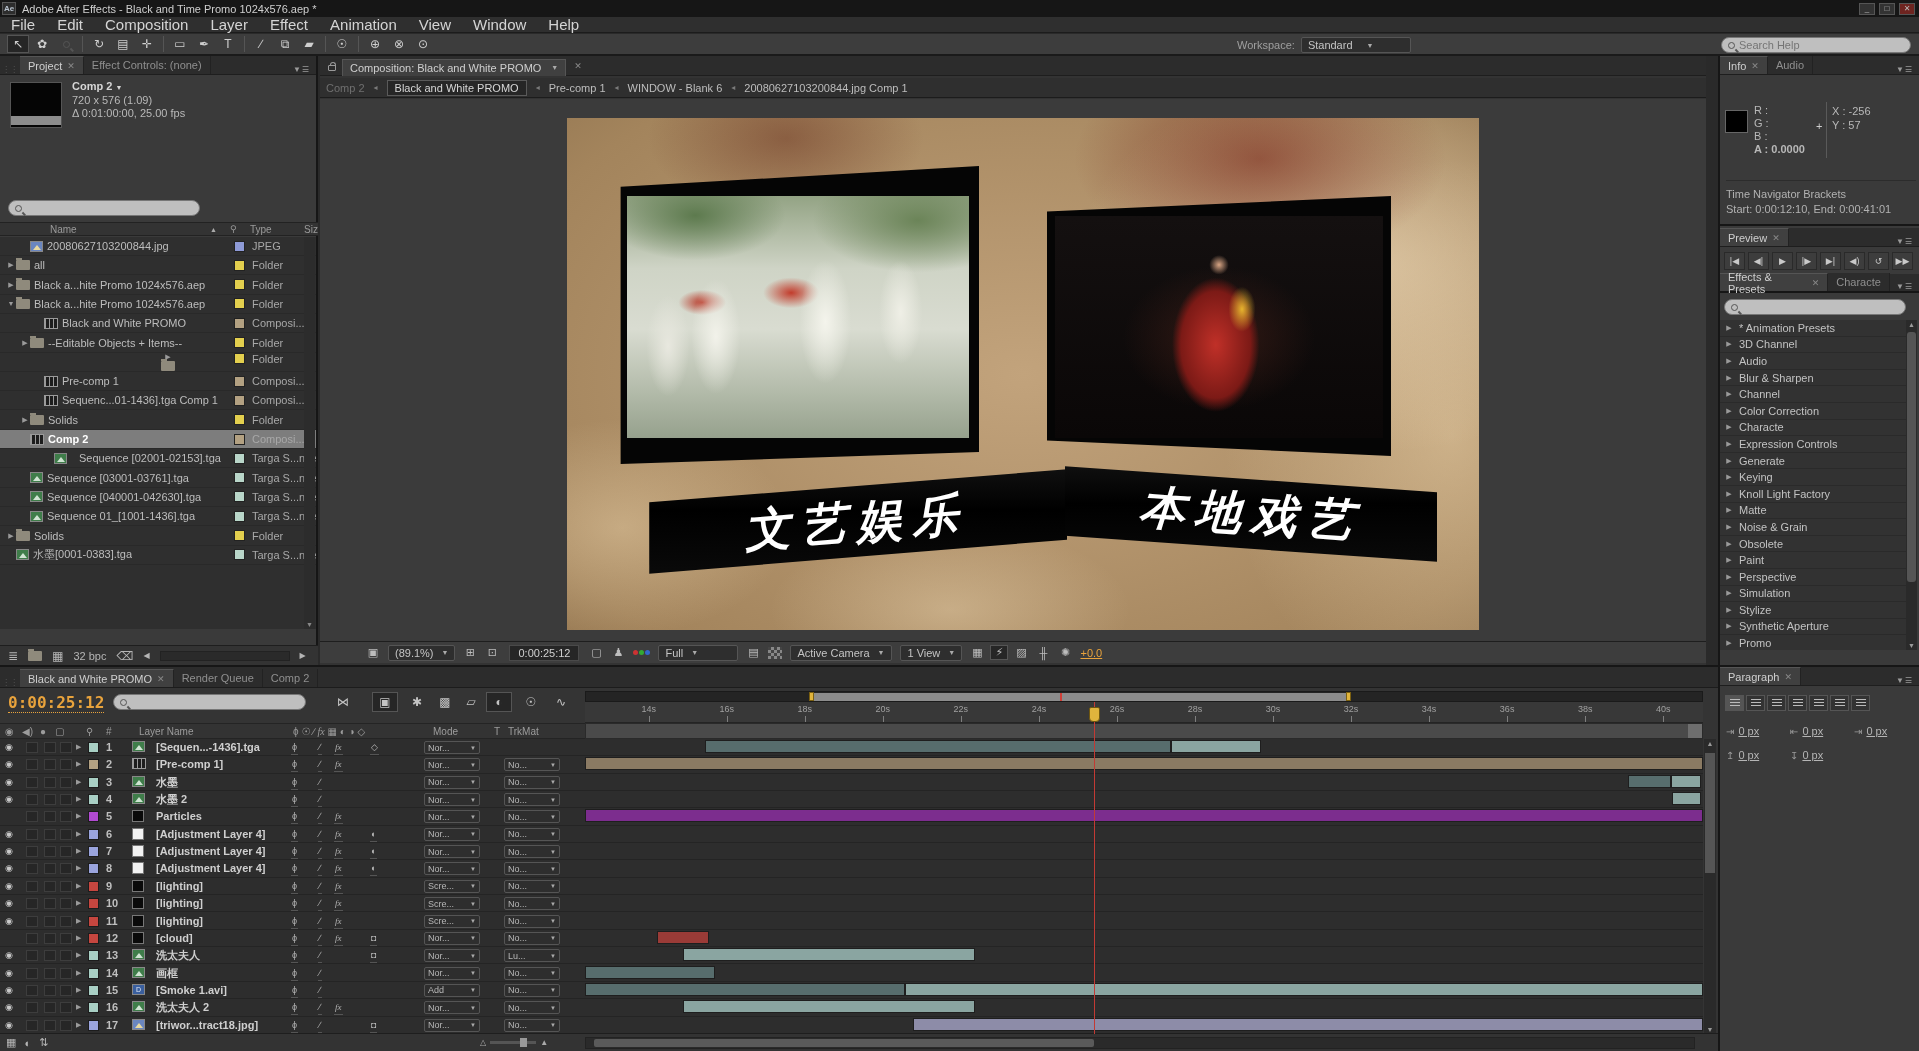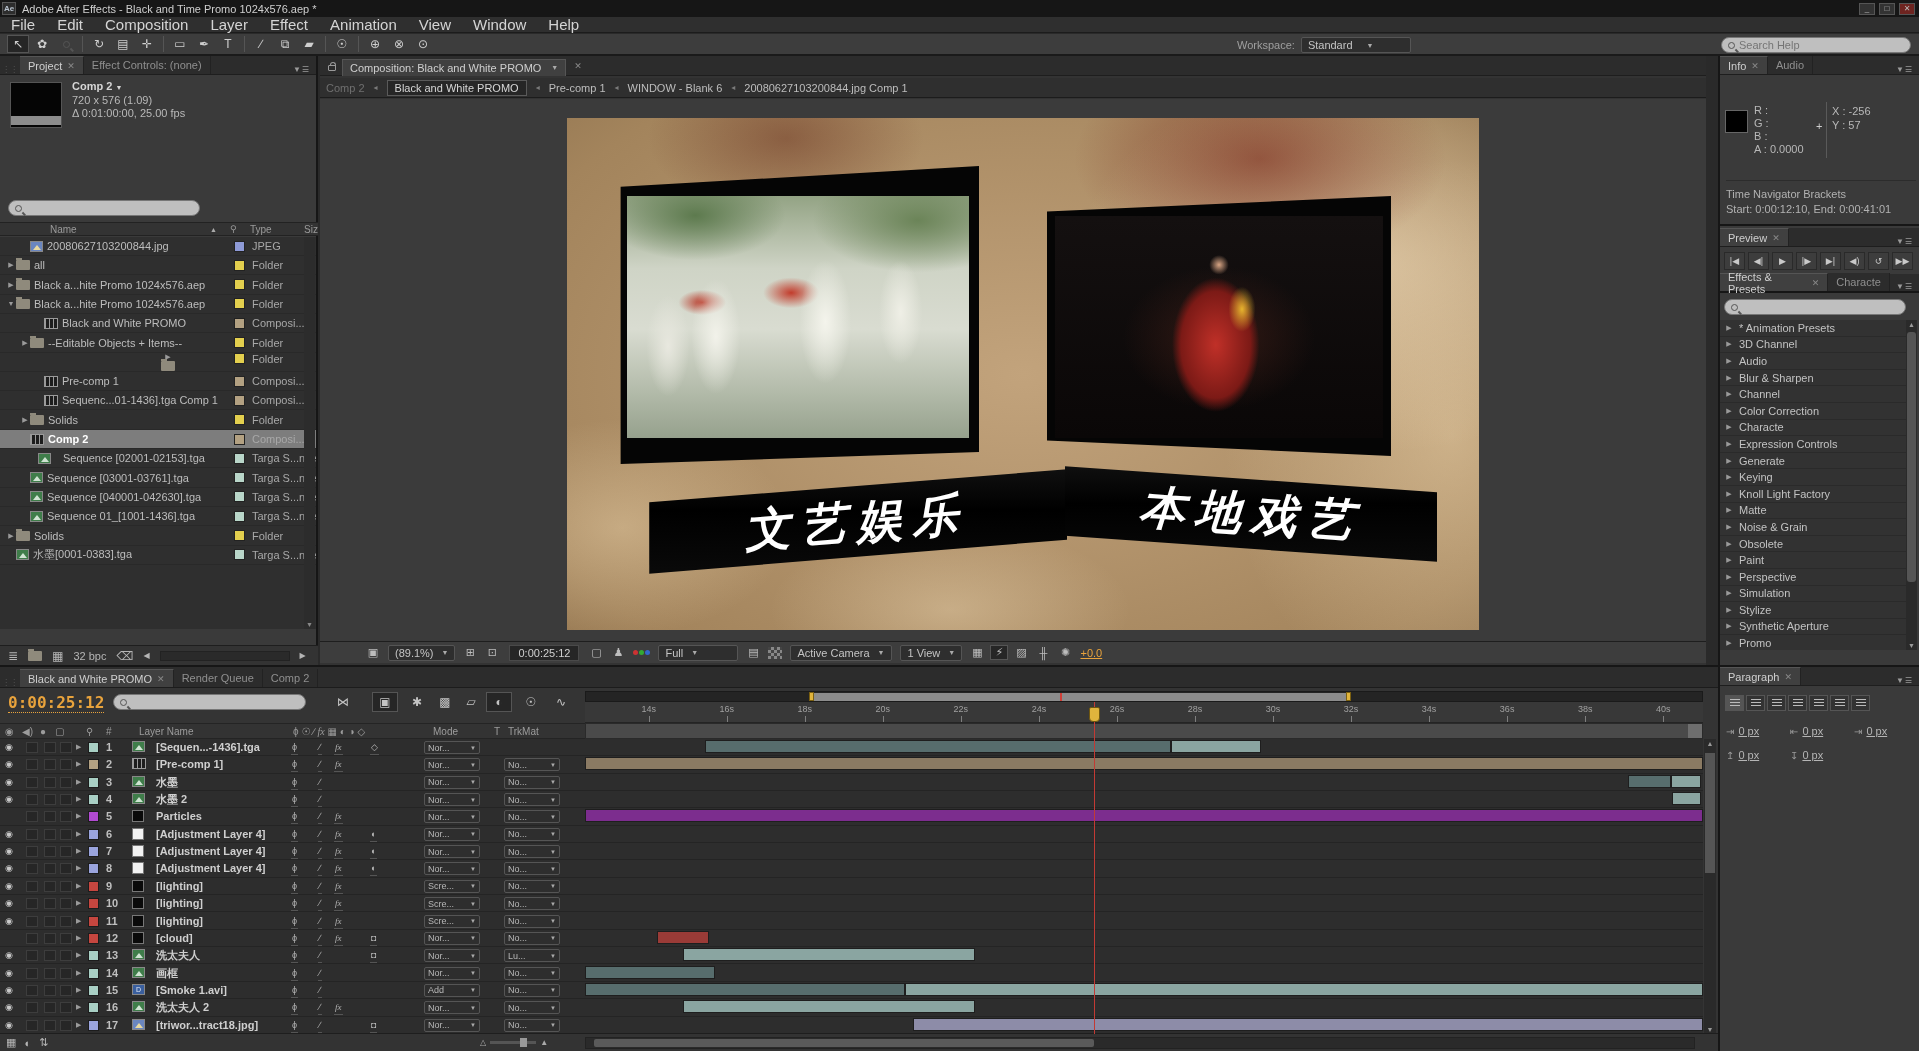--- a/index.html
+++ b/index.html
@@ -433,21 +433,21 @@
           <span class="pr-swatch" style="background: rgb(227, 207, 78);"></span>
           <span class="pr-type">Folder</span>
         </div>
         <div class="proj-row selected" style="top: 193px; padding-left: 20px;">
           <span class="twirl"></span>
           <span class="icon-comp"></span>
           <span class="pr-name">Comp 2</span>
           <span class="pr-swatch" style="background: rgb(179, 161, 130);"></span>
           <span class="pr-type">Composi...n</span>
         </div>
-        <div class="proj-row" style="top: 212.3px; padding-left: 20px; gap: 8px;">
+        <div class="proj-row" style="top: 212.3px; padding-left: 36px; gap: 8px;">
           <span class="twirl"></span>
           <span class="icon-tga"></span>
           <span class="pr-name">Sequence [02001-02153].tga</span>
           <span class="pr-swatch" style="background: rgb(185, 214, 201);"></span>
           <span class="pr-type">Targa S...nce</span>
         </div>
         <div class="proj-row" style="top: 231.6px; padding-left: 20px;">
           <span class="twirl"></span>
           <span class="icon-tga"></span>
           <span class="pr-name">Sequence [03001-03761].tga</span>
@@ -582,21 +582,21 @@
       <div class="tab">
         <span>Audio</span>
       </div>
       <span class="pmenu">▼☰</span>
     </div>
     <div id="info-content" class="rp-section-border" style="height:150px;">
       <div id="info-swatch"></div>
       <div class="info-line" style="top:28px;">R :</div>
       <div class="info-line" style="top:41px;">G :</div>
       <div class="info-line" style="top:54px;">B :</div>
-      <div class="info-line" style="top:67px;">A :  0.0000</div>
+      <div class="info-line" style="top:67px;font-weight:bold;">A :  0.0000</div>
       <div id="info-divider"></div>
       <div id="info-plus">+</div>
       <div id="info-xy">
         <div>X : -256</div>
         <div>Y : 57</div>
       </div>
       <div id="info-note">
         <div>Time Navigator Brackets</div>
         <div>Start: 0:00:12:10, End: 0:00:41:01</div>
       </div>

